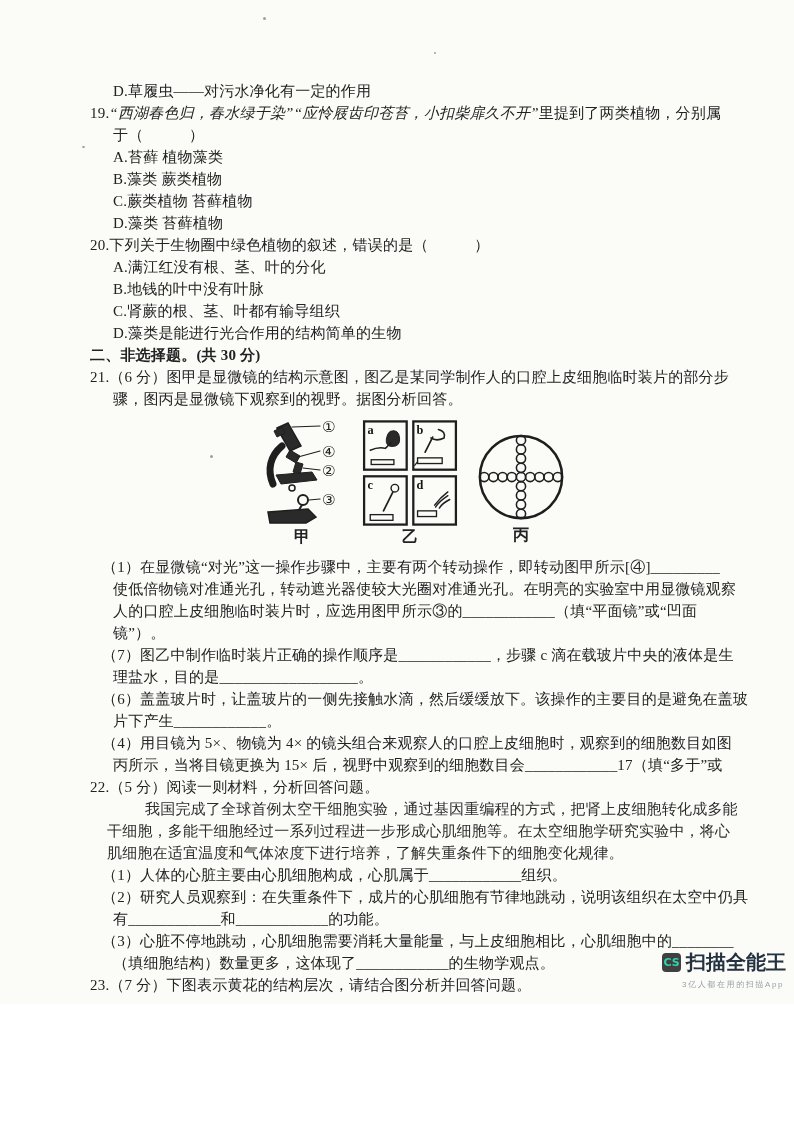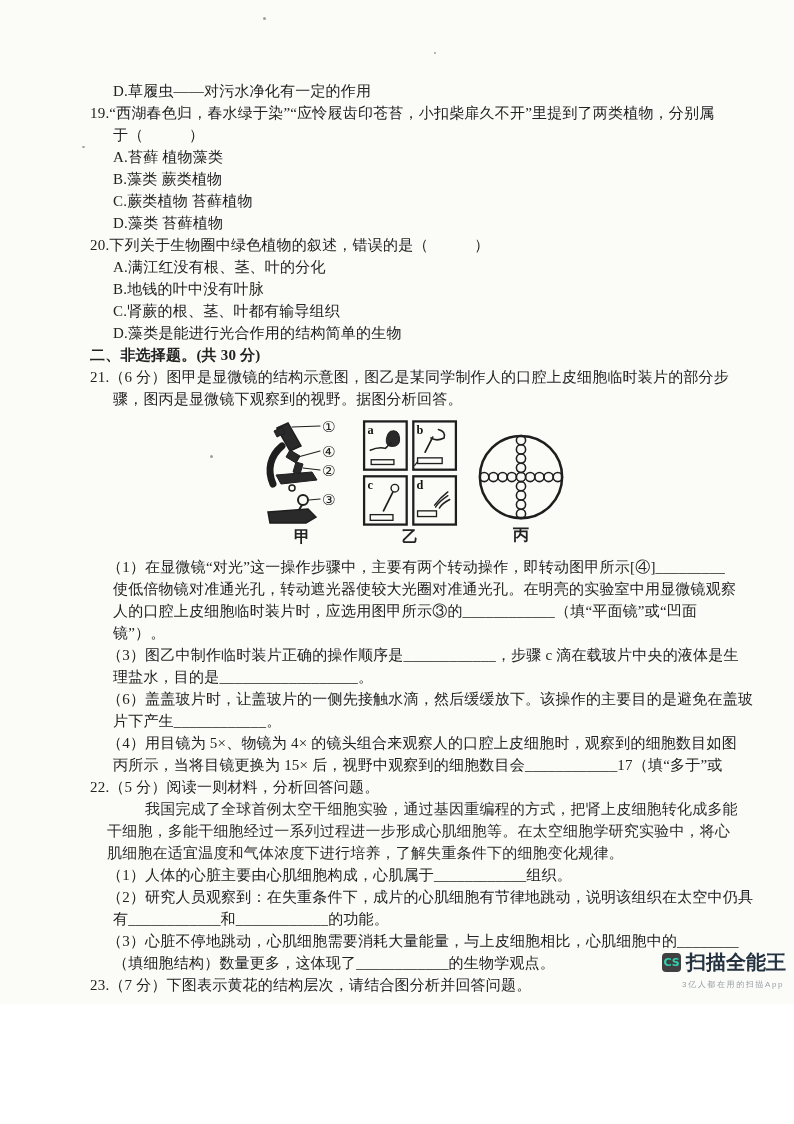--- a/index.html
+++ b/index.html
@@ -16,26 +16,26 @@
     left:88px;top:80px;
     width:630px;
     font-size:15px;
     line-height:22px;
     letter-spacing:0.2px;
   }
   .ln{white-space:nowrap;}
   .q{margin-left:2px;}
   .opt{margin-left:25px;}
   .cont{margin-left:25px;}
-  .sub{margin-left:19px;}
+  .sub{margin-left:14px;}
   .subcont{margin-left:25px;}
   .material{margin-left:19px;color:#2c2c2c;}
   .material.first{margin-left:57px;}
   .section{margin-left:2px;font-weight:bold;}
-  .script{text-align:center;}
+  .script{font-style:italic;text-align:center;}
   
   .figure-row{
     display:flex;align-items:flex-start;
     margin:10px 0 8px 170px;gap:14px;height:128px;
   }
   .fig-item{display:flex;flex-direction:column;align-items:center;}
   .fig-label{font-weight:bold;font-size:16px;line-height:18px;margin-top:2px;}
   svg{display:block;}
   .sk{stroke:#1e1e1e;fill:none;stroke-linecap:round;}
   .fill{fill:#2a2a2a;stroke:#1e1e1e;}
@@ -193,21 +193,21 @@
           </g>
         </svg>
         <div class="fig-label">丙</div>
       </div>
     </div>
 
     <div class="ln sub">（1）在显微镜“对光”这一操作步骤中，主要有两个转动操作，即转动图甲所示[④]_________</div>
     <div class="ln subcont">使低倍物镜对准通光孔，转动遮光器使较大光圈对准通光孔。在明亮的实验室中用显微镜观察</div>
     <div class="ln subcont">人的口腔上皮细胞临时装片时，应选用图甲所示③的____________（填“平面镜”或“凹面</div>
     <div class="ln subcont">镜”）。</div>
-    <div class="ln sub">（3）图乙中制作临时装片正确的操作顺序是____________，步骤 c 滴在载玻片中央的液体是生</div>
+    <div class="ln sub">（7）图乙中制作临时装片正确的操作顺序是____________，步骤 c 滴在载玻片中央的液体是生</div>
     <div class="ln subcont">理盐水，目的是__________________。</div>
     <div class="ln sub">（6）盖盖玻片时，让盖玻片的一侧先接触水滴，然后缓缓放下。该操作的主要目的是避免在盖玻</div>
     <div class="ln subcont">片下产生____________。</div>
     <div class="ln sub">（4）用目镜为 5×、物镜为 4× 的镜头组合来观察人的口腔上皮细胞时，观察到的细胞数目如图</div>
     <div class="ln subcont">丙所示，当将目镜更换为 15× 后，视野中观察到的细胞数目会____________17（填“多于”或</div>
 
     <div class="ln q">22.（5 分）阅读一则材料，分析回答问题。</div>
     <div class="ln material first">我国完成了全球首例太空干细胞实验，通过基因重编程的方式，把肾上皮细胞转化成多能</div>
     <div class="ln material">干细胞，多能干细胞经过一系列过程进一步形成心肌细胞等。在太空细胞学研究实验中，将心</div>
     <div class="ln material">肌细胞在适宜温度和气体浓度下进行培养，了解失重条件下的细胞变化规律。</div>

